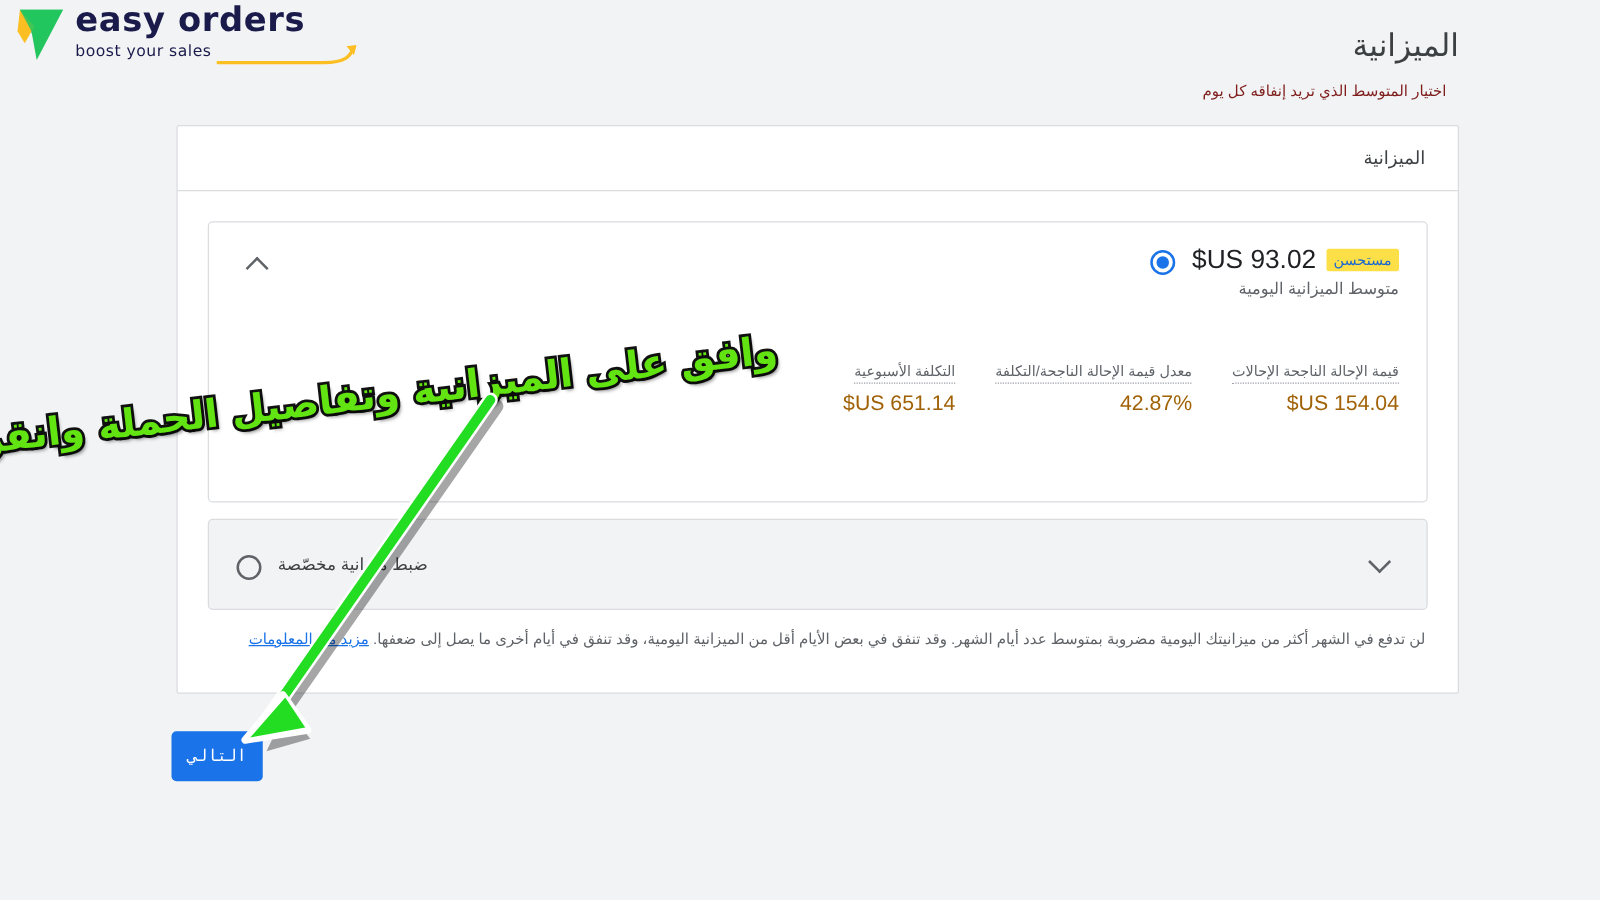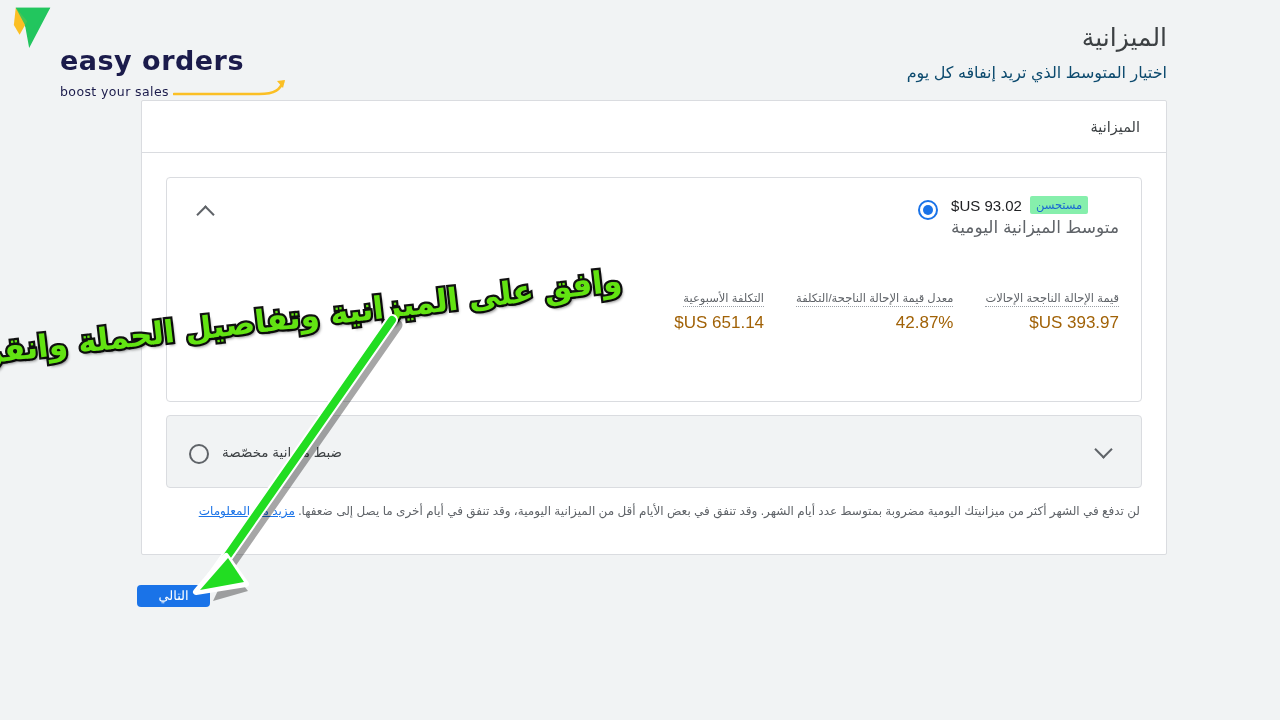--- a/index.html
+++ b/index.html
@@ -45,25 +45,24 @@
     direction: ltr;
     text-align: left;
   }
   .logo-name {
     font-size: 27px;
     font-weight: bold;
     color: #1b1b4b;
     letter-spacing: 0.5px;
     line-height: 30px;
     font-family: "DejaVu Sans", sans-serif;
-    margin-top: 44px;
   }
   .logo-tag-row {
     display: flex;
-    align-items: flex-end;
+    align-items: flex-start;
     gap: 4px;
     margin-top: 1px;
   }
   .logo-tag {
     font-size: 12.5px;
     color: #1b1b4b;
     letter-spacing: 0.4px;
     font-family: "DejaVu Sans", sans-serif;
     white-space: nowrap;
   }
@@ -74,24 +73,24 @@
     right: 113px;
     top: 22px;
     font-size: 25px;
     color: #3c4043;
     font-weight: normal;
     line-height: 30px;
     white-space: nowrap;
   }
   .page-subtitle {
     position: absolute;
-    right: 113px;
+    right: 123px;
     top: 64px;
-    font-size: 16px;
-    color: #0c4a6e;
+    font-size: 12px;
+    color: #7f1d1d;
     line-height: 18px;
     white-space: nowrap;
   }
 
   
   .outer-card {
     position: absolute;
     left: 141px;
     top: 100px;
     width: 1026px;
@@ -180,35 +179,35 @@
     text-align: right;
   }
   .opt-amount-line {
     display: flex;
     align-items: center;
     gap: 8px;
     flex-direction: row-reverse;
     justify-content: flex-start;
   }
   .opt-amount {
-    font-size: 15px;
+    font-size: 21px;
     color: #202124;
     direction: ltr;
     unicode-bidi: embed;
   }
   .badge {
-    background: #86efac;
+    background: #fde047;
     color: #1967d2;
     font-size: 11.5px;
     padding: 2px 6px;
     border-radius: 2px;
     white-space: nowrap;
   }
   .opt-sub {
-    font-size: 17px;
+    font-size: 13px;
     color: #5f6368;
     margin-top: 3px;
     text-align: right;
   }
 
   .chevron-btn {
     width: 32px;
     height: 32px;
     display: flex;
     align-items: center;
@@ -294,27 +293,27 @@
     text-decoration: underline;
     cursor: pointer;
   }
 
   
   .next-btn {
     position: absolute;
     left: 137px;
     top: 585px;
     width: 73px;
-    height: 22px;
+    height: 40px;
     background: #1a73e8;
     border: none;
     border-radius: 4px;
     color: #ffffff;
     font-size: 13px;
-    font-family: Liberation Serif, serif;
+    font-family: Liberation Mono, monospace;
     cursor: pointer;
     display: flex;
     align-items: center;
     justify-content: center;
   }
 
   
   .annot-layer {
     position: absolute;
     left: 0; top: 0;
@@ -388,21 +387,21 @@
         </div>
 
         <div class="chevron-btn">
           <span class="chev chev-up"></span>
         </div>
       </div>
 
       <div class="stats">
         <div class="stat">
           <div class="stat-label">قيمة الإحالة الناجحة الإحالات</div>
-          <div class="stat-value">$US 393.97</div>
+          <div class="stat-value">$US 154.04</div>
         </div>
         <div class="stat">
           <div class="stat-label">معدل قيمة الإحالة الناجحة/التكلفة</div>
           <div class="stat-value">42.87%</div>
         </div>
         <div class="stat">
           <div class="stat-label">التكلفة الأسبوعية</div>
           <div class="stat-value">$US 651.14</div>
         </div>
       </div>

